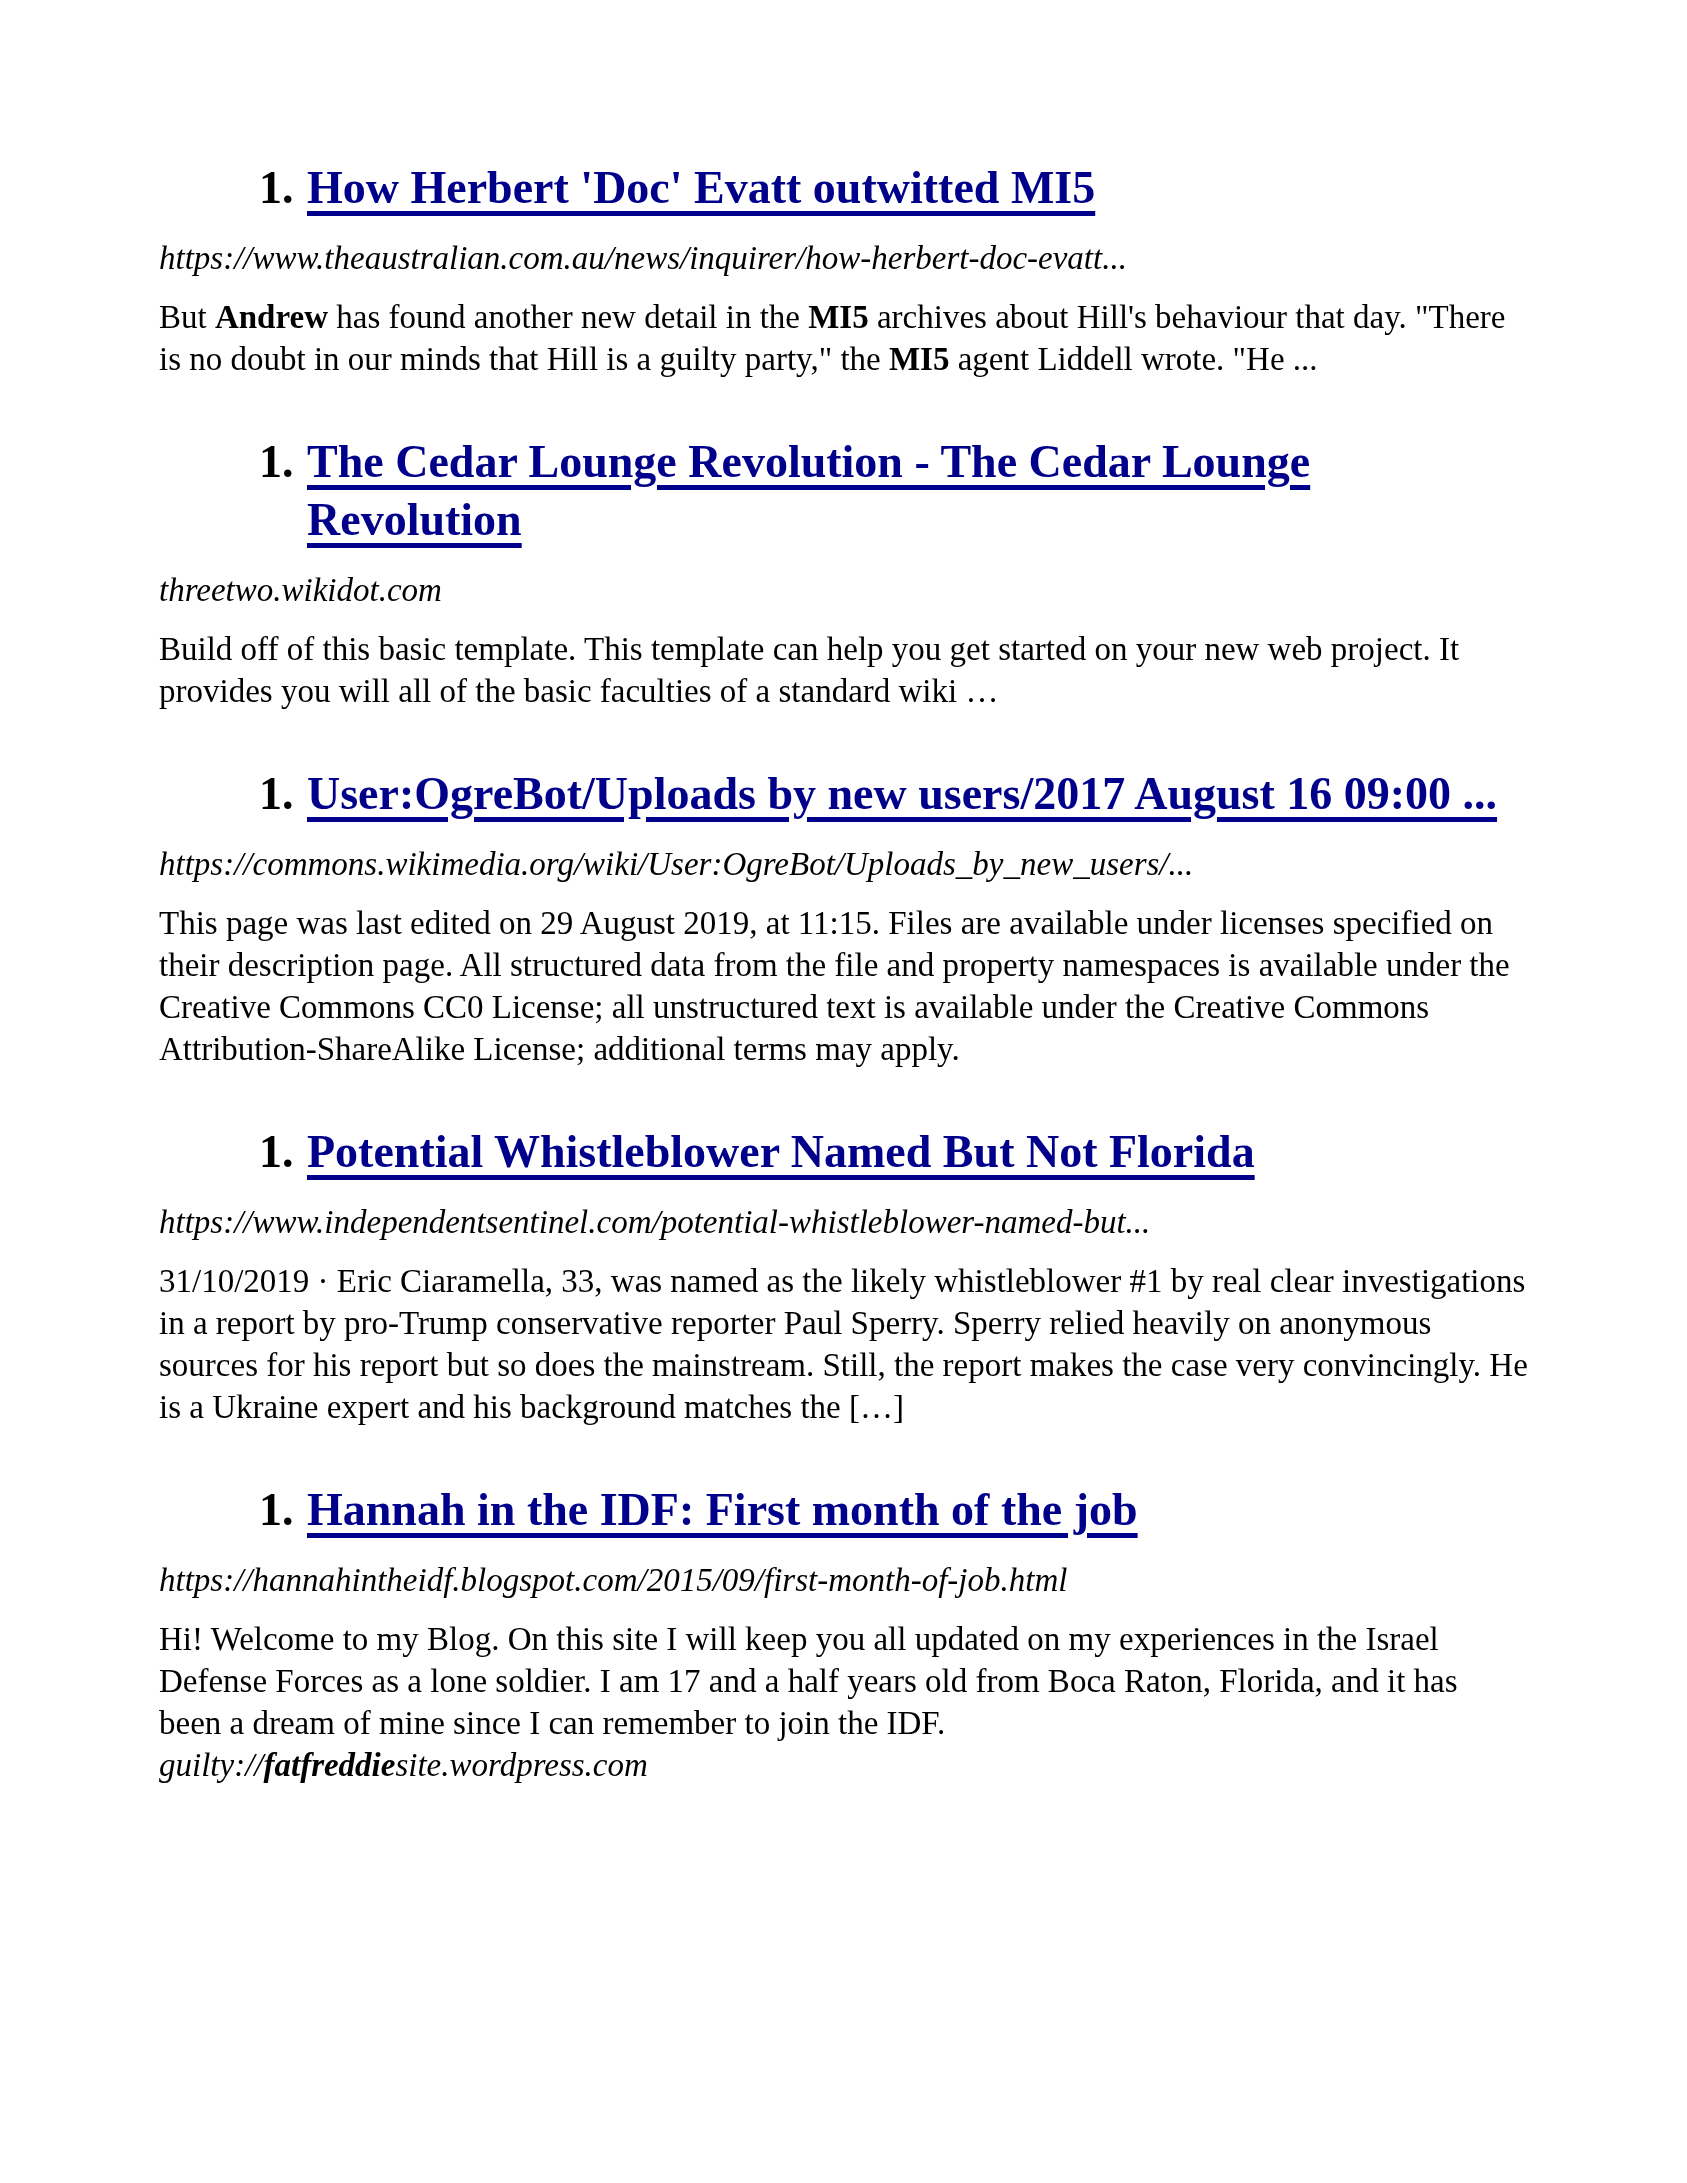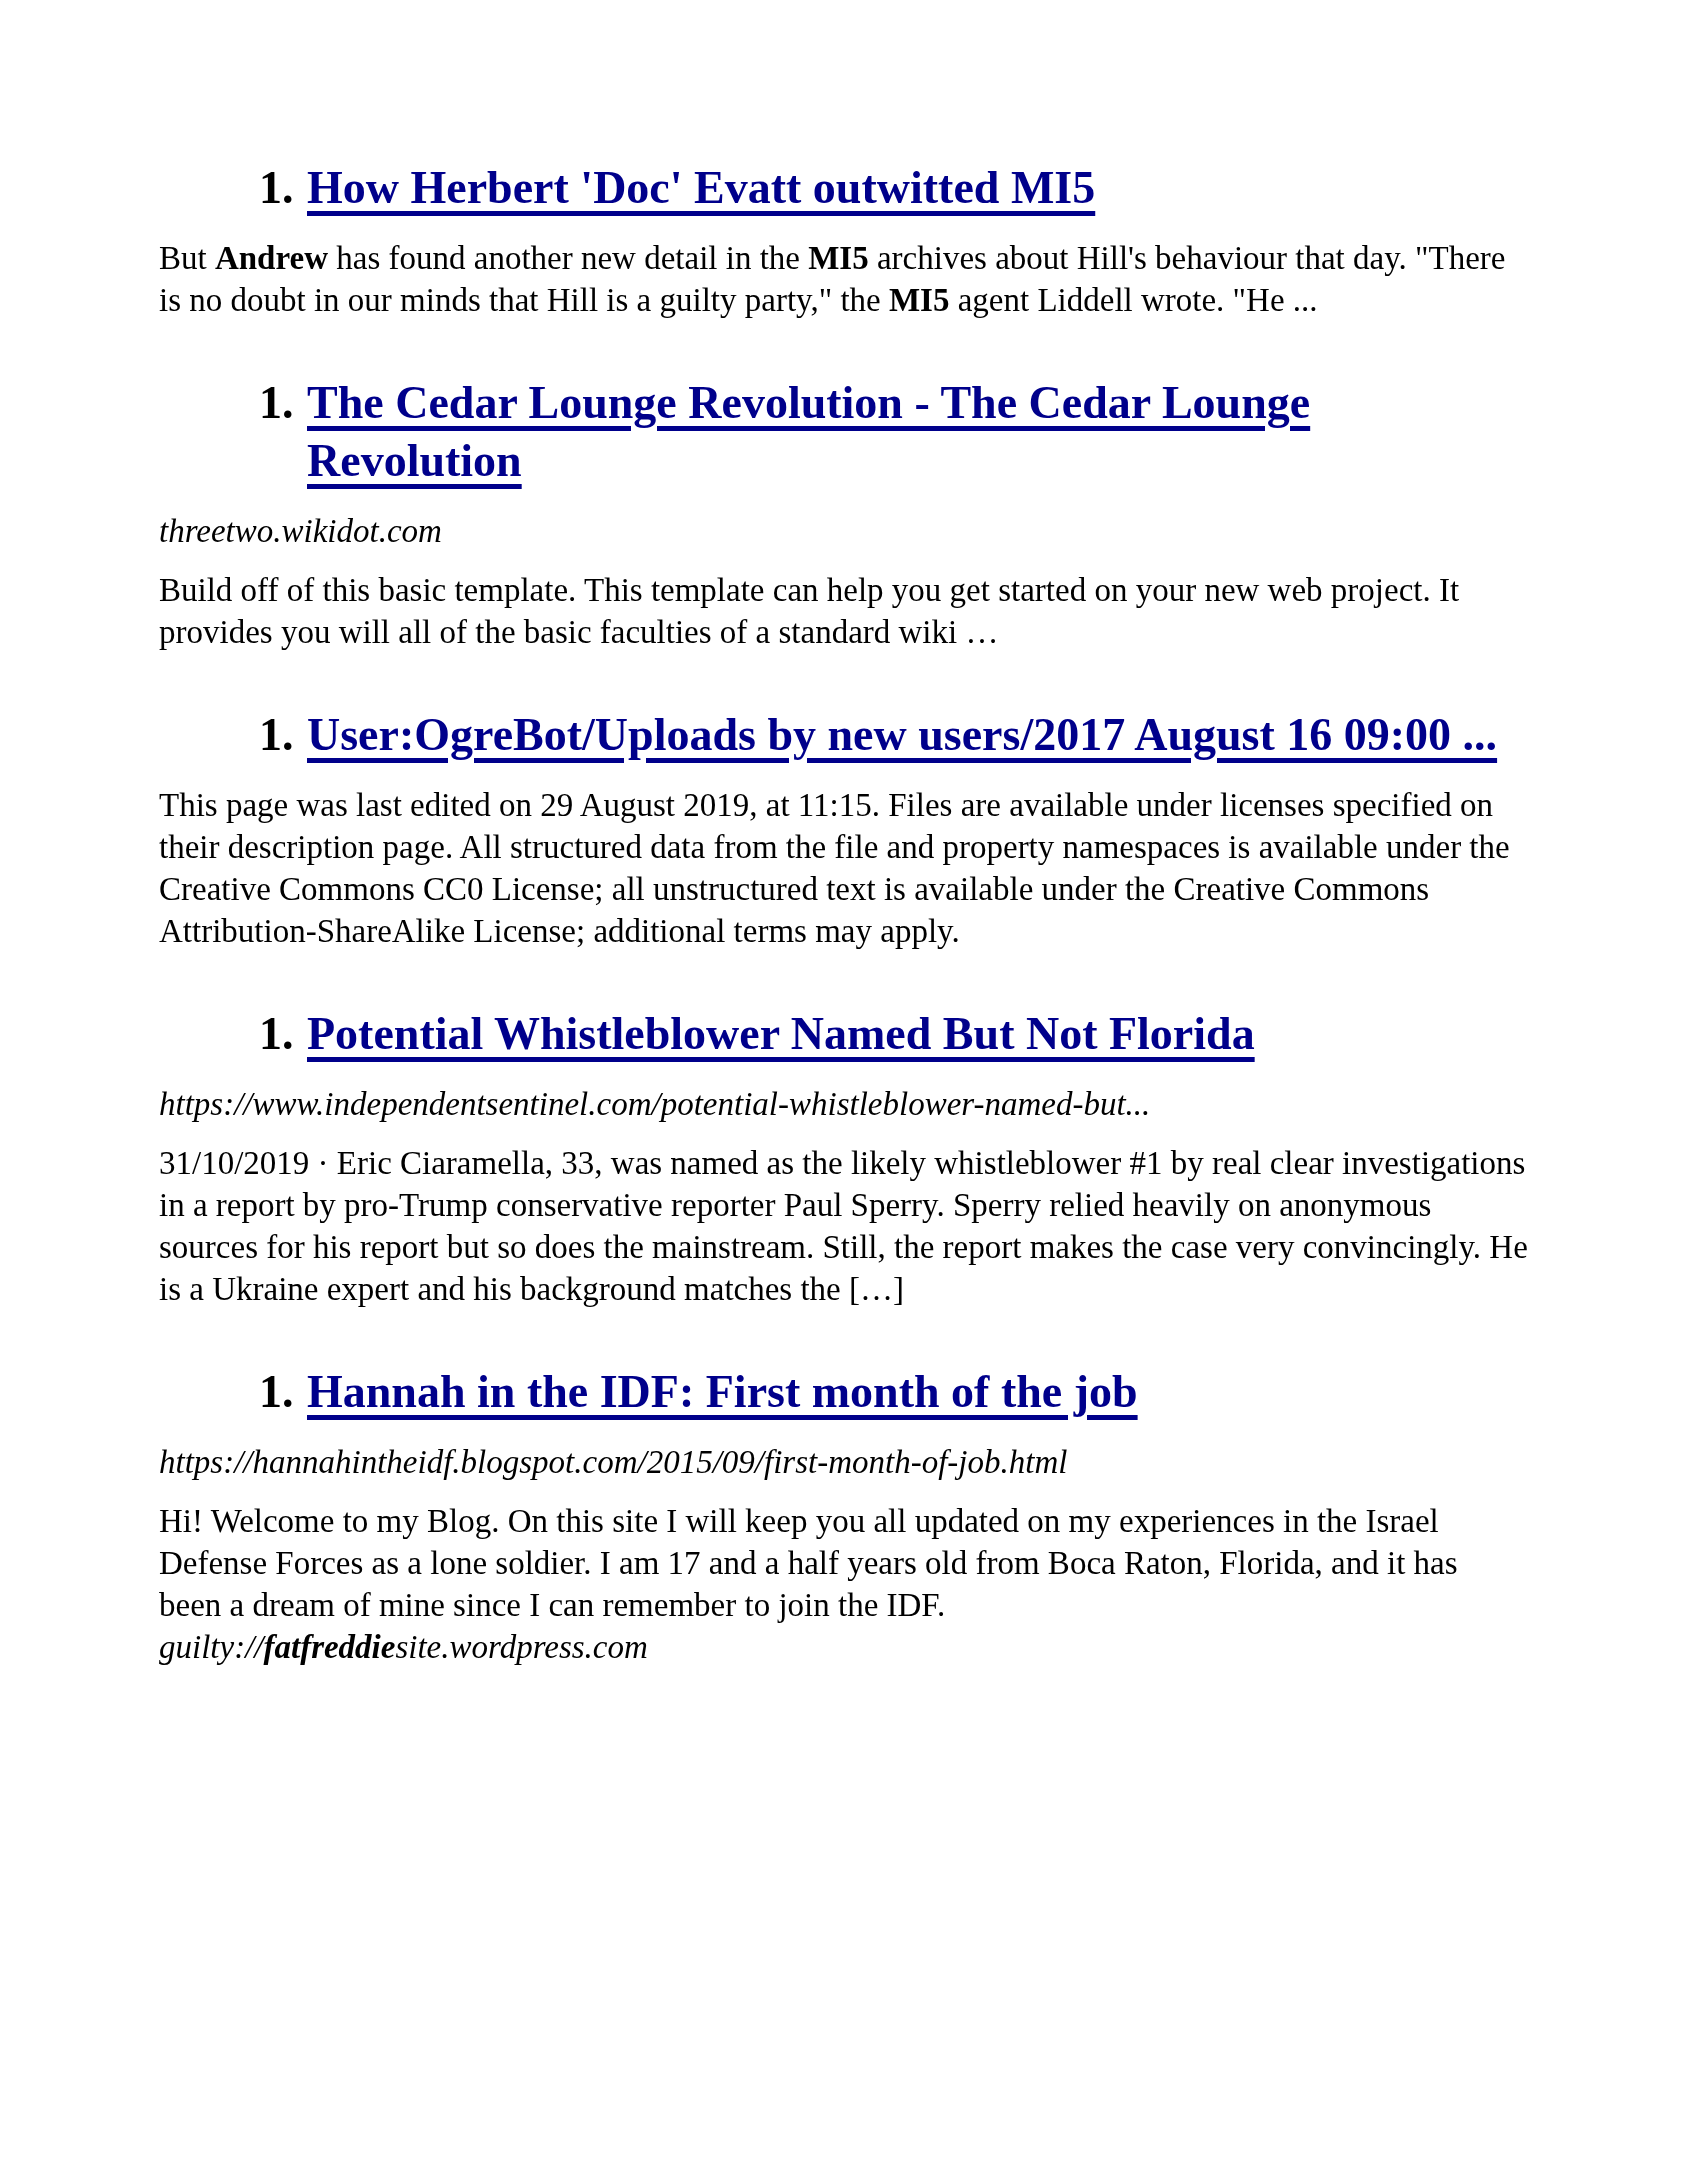--- a/index.html
+++ b/index.html
@@ -55,35 +55,37 @@
 </style>
 </head>
 <body>
 
 <div class="page">
   <div id="results-container">
   <section class="search-result">
     <div class="result-heading">
       <span class="result-number">1.</span><a class="result-title-link">How Herbert 'Doc' Evatt outwitted MI5</a>
     </div>
+    <p class="result-url"><span>https://www.theaustralian.com.au/news/inquirer/how-herbert-doc-evatt...</span></p>
     <p class="result-snippet"><span>But </span><span class="seg-bold">Andrew</span><span> has found another new detail in the </span><span class="seg-bold">MI5</span><span> archives about Hill's behaviour that day. "There is no doubt in our minds that Hill is a guilty party," the </span><span class="seg-bold">MI5</span><span> agent Liddell wrote. "He ...</span></p>
   </section>
 
   <section class="search-result">
     <div class="result-heading">
       <span class="result-number">1.</span><a class="result-title-link">The Cedar Lounge Revolution - The Cedar Lounge Revolution</a>
     </div>
     <p class="result-url"><span>threetwo.wikidot.com</span></p>
     <p class="result-snippet"><span>Build off of this basic template. This template can help you get started on your new web project. It provides you will all of the basic faculties of a standard wiki …</span></p>
   </section>
 
   <section class="search-result">
     <div class="result-heading">
       <span class="result-number">1.</span><a class="result-title-link">User:OgreBot/Uploads by new users/2017 August 16 09:00 ...</a>
     </div>
+    <p class="result-url"><span>https://commons.wikimedia.org/wiki/User:OgreBot/Uploads_by_new_users/...</span></p>
     <p class="result-snippet"><span>This page was last edited on 29 August 2019, at 11:15. Files are available under licenses specified on their description page. All structured data from the file and property namespaces is available under the Creative Commons CC0 License; all unstructured text is available under the Creative Commons Attribution-ShareAlike License; additional terms may apply.</span></p>
   </section>
 
   <section class="search-result">
     <div class="result-heading">
       <span class="result-number">1.</span><a class="result-title-link">Potential Whistleblower Named But Not Florida</a>
     </div>
     <p class="result-url"><span>https://www.independentsentinel.com/potential-whistleblower-named-but...</span></p>
     <p class="result-snippet"><span>31/10/2019 · Eric Ciaramella, 33, was named as the likely whistleblower #1 by real clear investigations in a report by pro-Trump conservative reporter Paul Sperry. Sperry relied heavily on anonymous sources for his report but so does the mainstream. Still, the report makes the case very convincingly. He is a Ukraine expert and his background matches the […]</span></p>
   </section>

